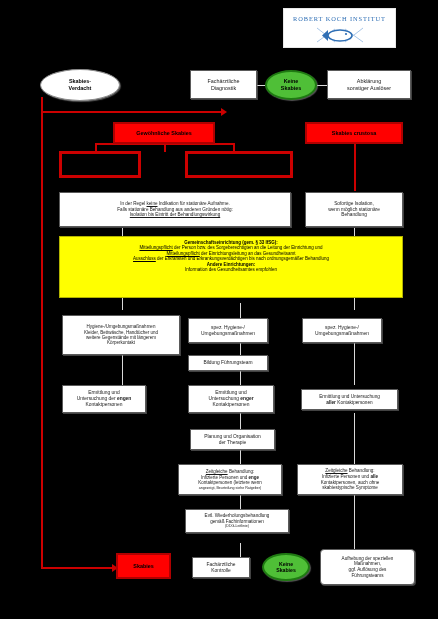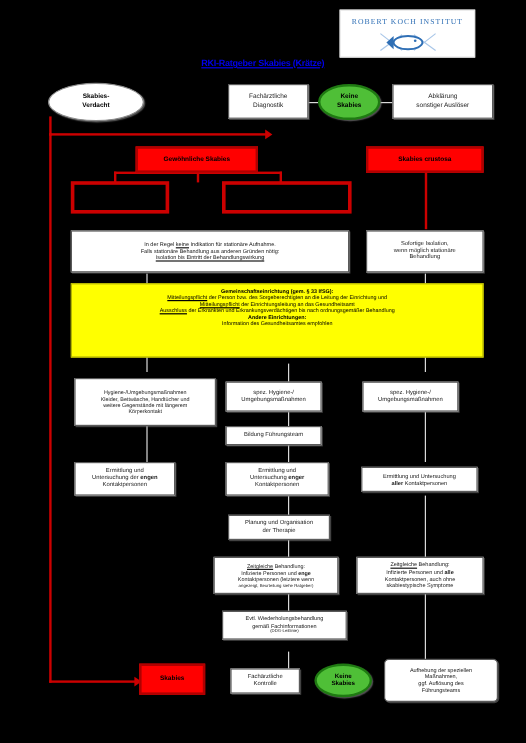--- a/index.html
+++ b/index.html
@@ -142,21 +142,20 @@
         <line x1="50" y1="2" x2="32" y2="16"></line>
         <line x1="4" y1="16" x2="22" y2="3"></line>
         <line x1="50" y1="16" x2="32" y2="3"></line>
       </g>
       <ellipse cx="27" cy="9.5" rx="12" ry="5.5" fill="none" stroke="#2f6fb5" stroke-width="1.6"></ellipse>
       <path d="M15 4 L15 15 L9 9.5 Z" fill="#2f6fb5"></path>
       <circle cx="33" cy="8" r="1.1" fill="#2f6fb5"></circle>
     </svg>
   </div>
 
-  <div id="title">RKI-Ratgeber Skabies (Krätze)</div>
 
   <div class="conn red" style="left:41px; top:97px; width:2px; height:16px;"></div>
   <div class="conn red" style="left:41px; top:111px; width:182px; height:2px;"></div>
   <div class="arrowhead ah-right red" style="left:221px; top:108px;"></div>
 
   <div class="conn red" style="left:41px; top:111px; width:2px; height:458px;"></div>
   <div class="conn red" style="left:41px; top:567px; width:75px; height:2px;"></div>
   <div class="arrowhead ah-right red" style="left:112px; top:564px;"></div>
 
   <div class="conn" style="left:257px; top:85px; width:8px; height:1px;"></div>

